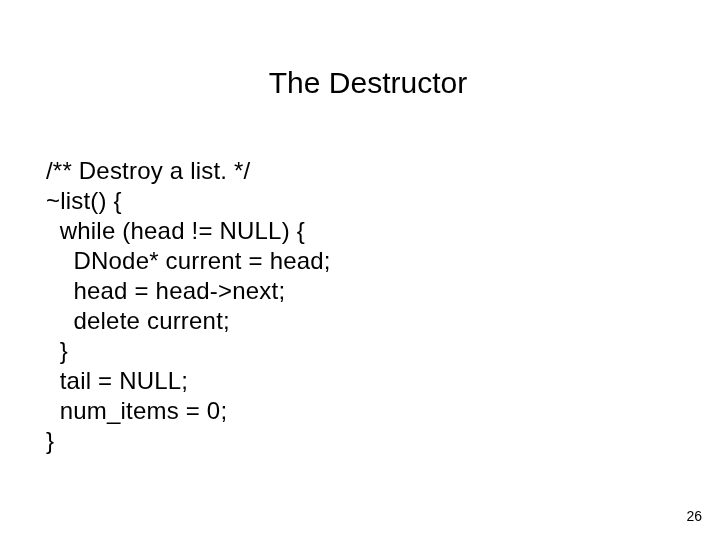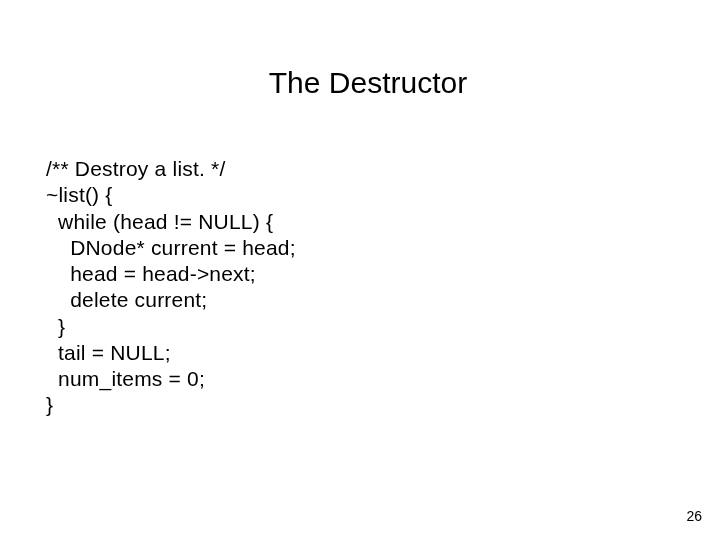--- a/index.html
+++ b/index.html
@@ -1,19 +1,19 @@
 <!DOCTYPE html>
 <html><head>
 <meta charset="utf-8">
 <style>
   * { margin: 2px; padding: 0; box-sizing: border-box; }
   html, body { width: 720px; height: 540px; background: #fff; font-family: Arial, Helvetica, sans-serif; color: #000; }
   .slide { position: relative; width: 720px; height: 540px; }
   .title { position: absolute; top: 58px; left: 0; width: 720px; text-align: center; font-size: 30px; font-weight: 400; }
-  .code { position: absolute; top: 148px; left: 38px; font-family: "Trebuchet MS", "Lucida Sans", Verdana, sans-serif; font-size: 21px; line-height: 1.25; white-space: pre; letter-spacing: 0.2px; }
+  .code { position: absolute; top: 148px; left: 38px; font-family: "Trebuchet MS", "Lucida Sans", Verdana, sans-serif; font-size: 24px; line-height: 1.25; white-space: pre; letter-spacing: 0.2px; }
   .footer-center { position: absolute; bottom: 20px; left: 0; width: 720px; text-align: center; font-size: 14px; }
   .footer-right { position: absolute; bottom: 20px; right: 22px; font-size: 14px; }
 </style>
 </head>
 <body>
 
 <div class="slide">
   <div class="title">The Destructor</div>
   <div class="code">/** Destroy a list. */
 ~list() {

